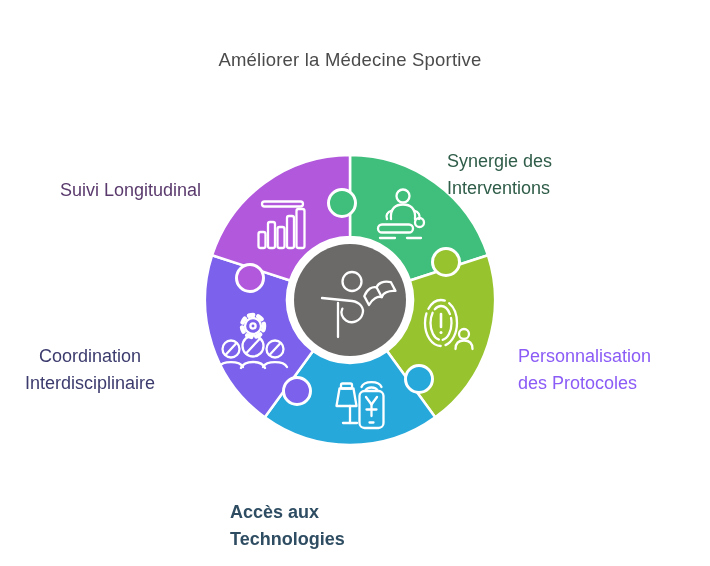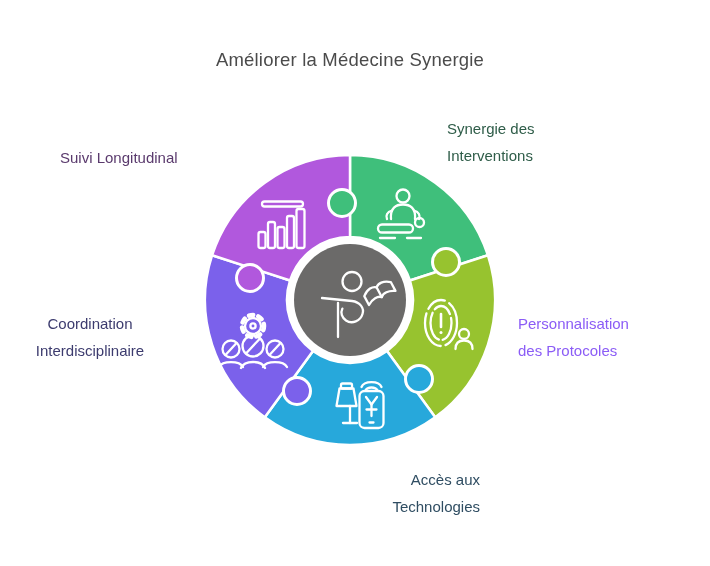--- a/index.html
+++ b/index.html
@@ -1,33 +1,33 @@
 <!DOCTYPE html>
 <html><head>
 <meta charset="utf-8">
 <style>
   html,body{margin:0;padding:0;background:#ffffff;}
   body{width:710px;height:566px;position:relative;overflow:hidden;
        font-family:"Liberation Sans",sans-serif;}
   .title{position:absolute;top:49px;left:0;width:700px;text-align:center;
          font-size:18.5px;color:#4b4b4b;letter-spacing:.2px;}
-  .seg-label{position:absolute;font-size:15px;line-height:26.5px;
-             white-space:pre-line;}
+  .seg-label{position:absolute;font-size:18px;line-height:26.5px;
+             white-space:pre-line;margin-top:32px;}
   #label-suivi{left:60px;top:145px;width:200px;text-align:left;color:#5a3a6d;}
   #label-synergie{left:447px;top:116px;text-align:left;color:#2f5d49;}
   #label-personnalisation{left:518px;top:311px;text-align:left;color:#8b5cf6;}
-  #label-acces{left:230px;top:467px;width:250px;text-align:right;color:#2f4d62;}
+  #label-acces{left:230px;top:467px;width:250px;text-align:left;color:#2f4d62;font-weight:bold;}
   #label-coordination{left:0;top:311px;width:180px;text-align:center;color:#3c3b6e;}
   svg{position:absolute;left:0;top:0;}
   .ico{fill:none;stroke:#ffffff;stroke-width:2.3;stroke-linecap:round;stroke-linejoin:round;}
 </style>
 </head>
 <body>
 
-<div class="title">Améliorer la Médecine Synergie</div>
+<div class="title">Améliorer la Médecine Sportive</div>
 
 <svg width="710" height="566" viewBox="0 0 710 566">
 
   <g stroke="#ffffff" stroke-width="2.5" stroke-linejoin="round">
     <path d="M 350,237 L 350,155 A 145,145 0 0 1 487.9,255.2 L 409.9,280.5 A 63,63 0 0 0 350,237 Z" fill="#3fbf7b"></path>
     <path d="M 409.9,280.5 L 487.9,255.2 A 145,145 0 0 1 435.2,417.3 L 387,351 A 63,63 0 0 0 409.9,280.5 Z" fill="#97c32f"></path>
     <path d="M 387,351 L 435.2,417.3 A 145,145 0 0 1 264.8,417.3 L 313,351 A 63,63 0 0 0 387,351 Z" fill="#27a8db"></path>
     <path d="M 313,351 L 264.8,417.3 A 145,145 0 0 1 212.1,255.2 L 290.1,280.5 A 63,63 0 0 0 313,351 Z" fill="#7b61eb"></path>
     <path d="M 290.1,280.5 L 212.1,255.2 A 145,145 0 0 1 350,155 L 350,237 A 63,63 0 0 0 290.1,280.5 Z" fill="#b158dd"></path>
   </g>

